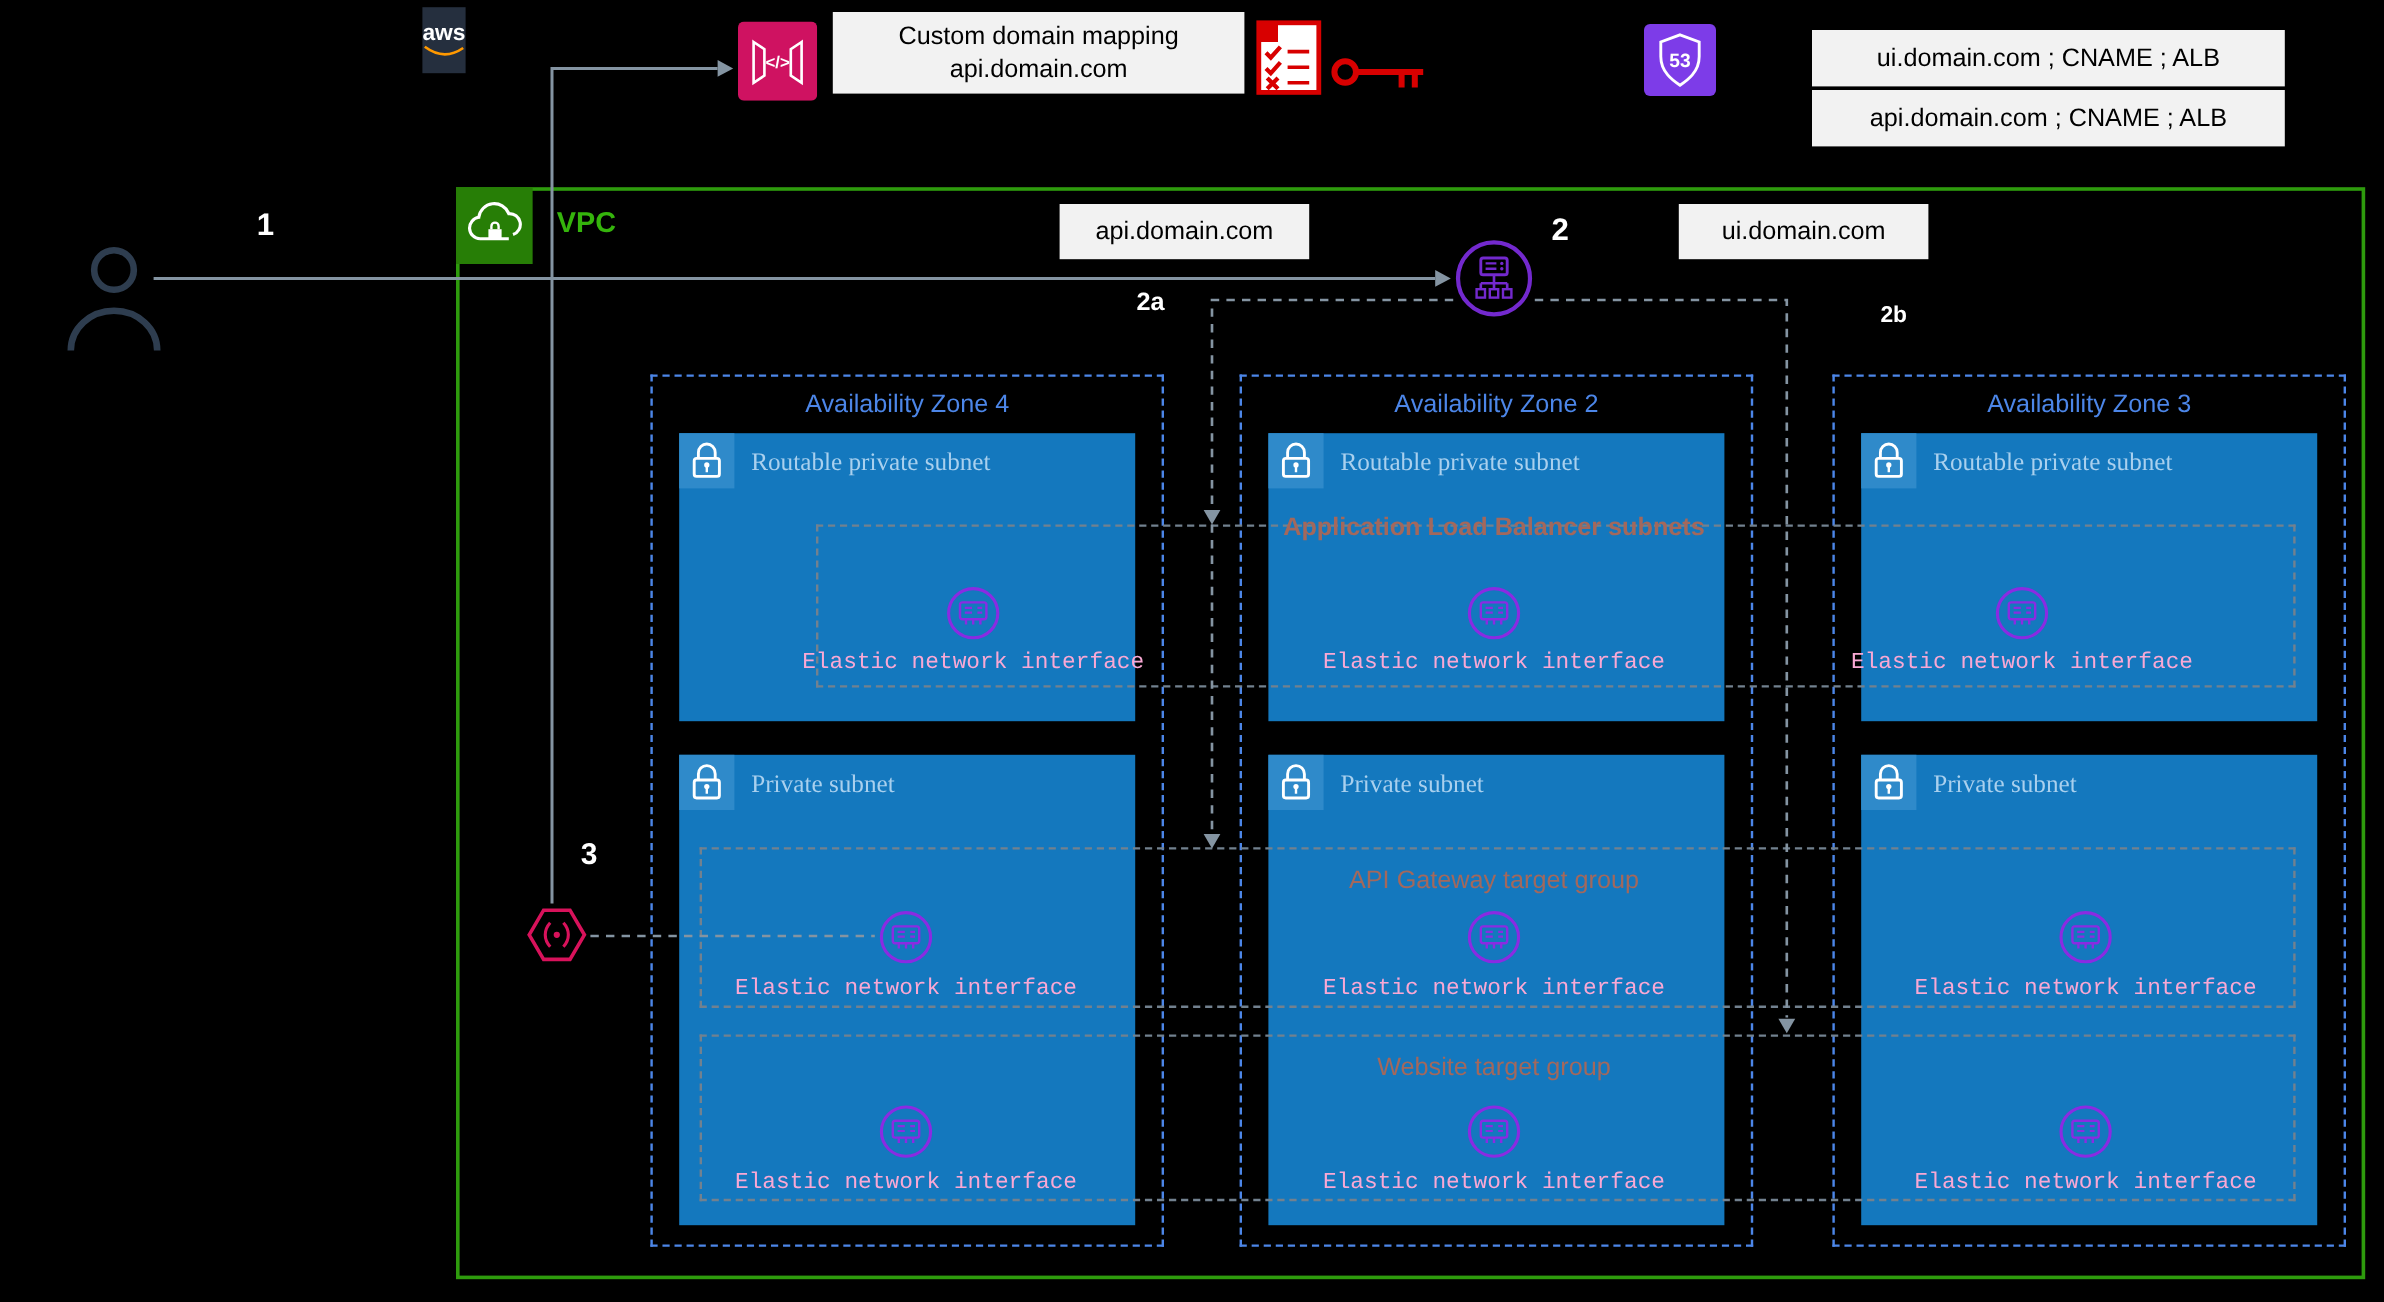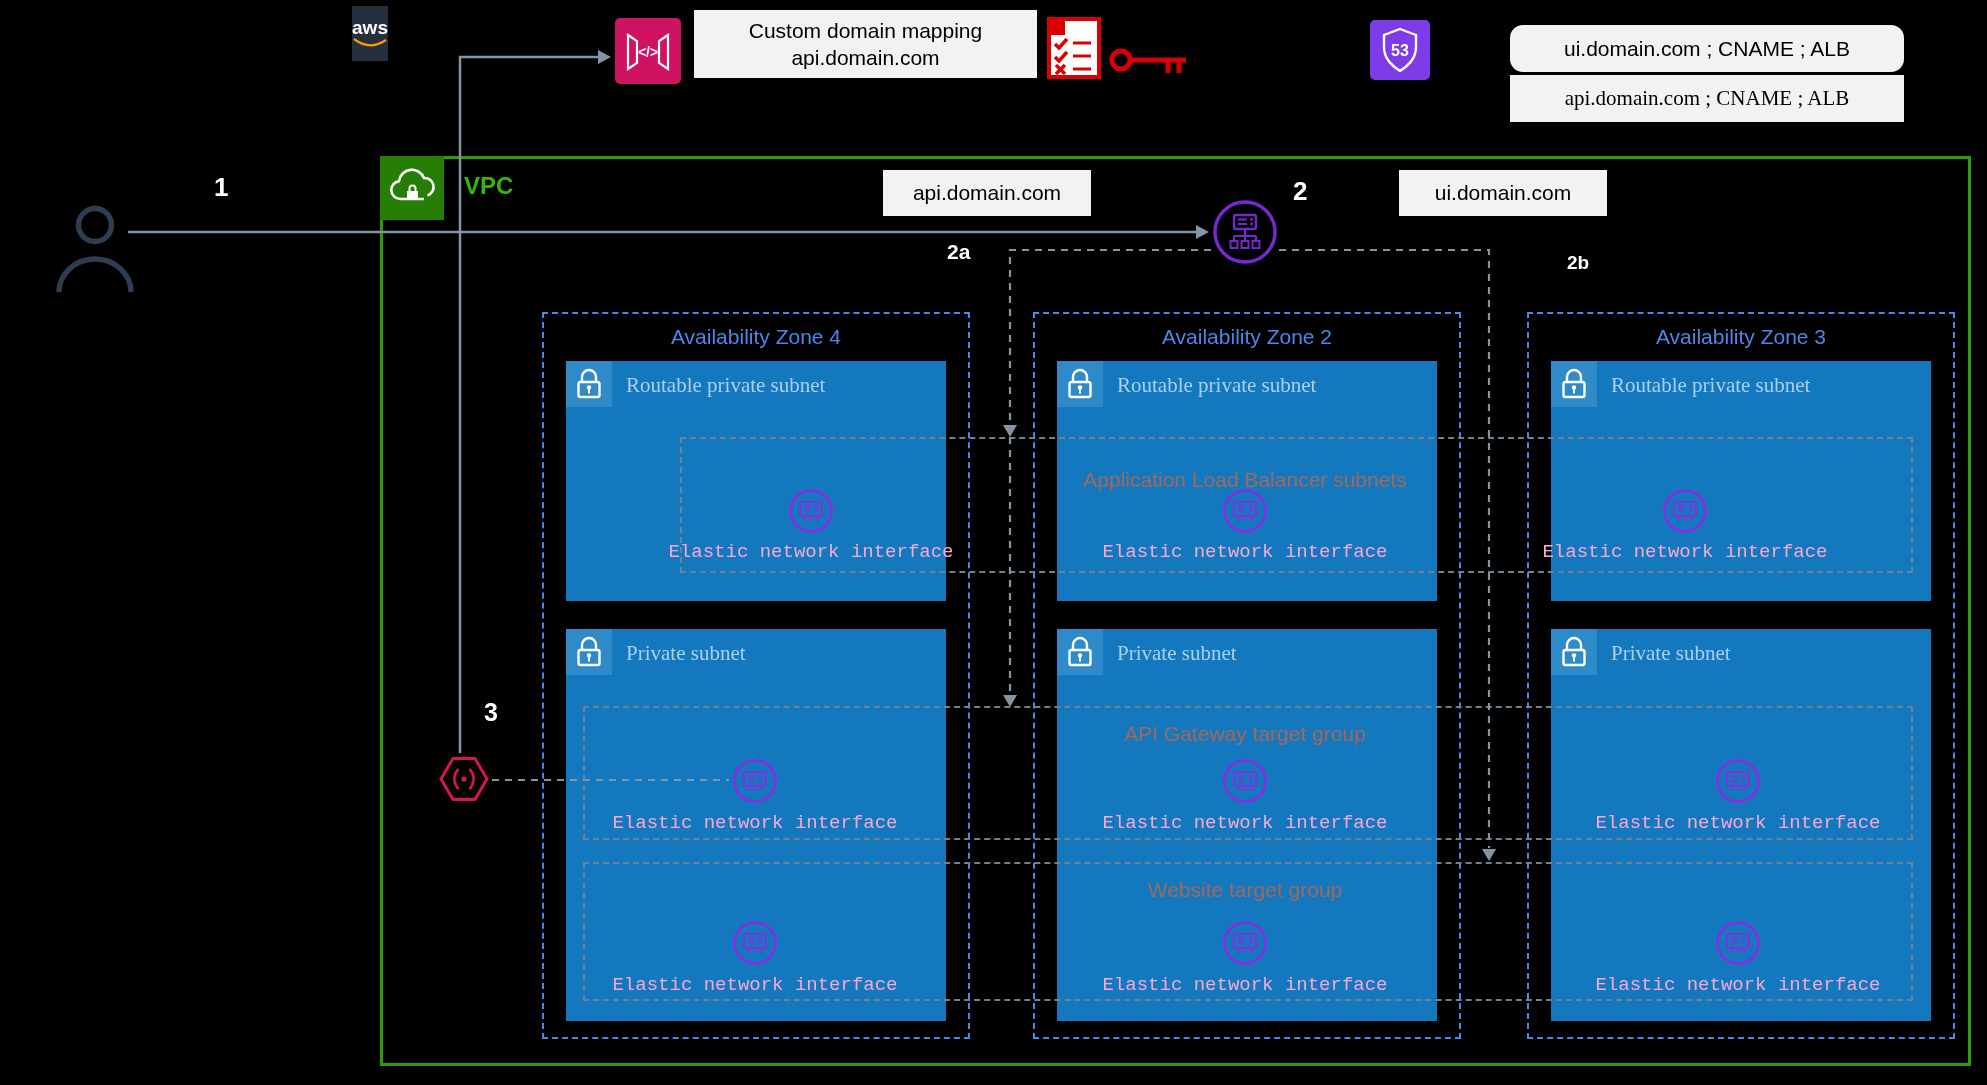--- a/index.html
+++ b/index.html
@@ -89,24 +89,24 @@
     <circle cx="13" cy="20" r="9" stroke="#D80000" stroke-width="5" fill="none"></circle>
     <path d="M22 20 H78 M60 20 V33 M71 20 V33" stroke="#D80000" stroke-width="5" fill="none"></path>
   </svg>
 
   <svg class="abs" style="left:1370px;top:20px;" width="60" height="60">
     <rect width="60" height="60" rx="5" fill="#7D3CE8"></rect>
     <path d="M30 9 l16 6 v12 c0 13 -10 20 -16 24 c-6 -4 -16 -11 -16 -24 v-12 z" stroke="#fff" stroke-width="2.4" fill="none"></path>
     <text x="30" y="36" text-anchor="middle" font-size="16" font-weight="bold" fill="#fff" font-family="Liberation Sans, sans-serif">53</text>
   </svg>
 
-  <div class="white-box" style="left:1510px;top:25px;width:394px;height:47px;border-radius:13px;">
+  <div class="white-box" style="left:1510px;top:25px;width:394px;height:47px;">
     <span>ui.domain.com ; CNAME ; ALB</span>
   </div>
-  <div class="white-box" style="left:1510px;top:75px;width:394px;height:47px;font-family:Liberation Serif, serif;">
+  <div class="white-box" style="left:1510px;top:75px;width:394px;height:47px;">
     <span>api.domain.com ; CNAME ; ALB</span>
   </div>
 
   <svg class="abs" style="left:50px;top:198px;" width="90" height="96">
     <circle cx="45" cy="27" r="16.5" stroke="#2E3D4F" stroke-width="5.5" fill="none"></circle>
     <path d="M9 94 a36 33 0 0 1 72 0" stroke="#2E3D4F" stroke-width="5.5" fill="none"></path>
   </svg>
   <div class="step" style="left:214px;top:172px;">1</div>
 
   <div class="vpc" style="left:380px;top:156px;width:1591px;height:910px;"></div>
@@ -201,21 +201,21 @@
   <div class="subnet" style="left:1551px;top:629px;width:380px;height:392px;">
     <div class="lock-tile">
         <svg width="46" height="46" viewBox="0 0 46 46">
           <use href="#lock-sym"></use>
         </svg>
       </div>
     <div class="subnet-title">Private subnet</div>
   </div>
 
   <div class="group-rect" style="left:680px;top:437px;width:1233px;height:136px;"></div>
-  <div class="group-label" style="left:1245px;top:468px;">Application Load Balancer subnets</div>
+  <div class="group-label" style="left:1245px;top:428px;font-weight:bold;">Application Load Balancer subnets</div>
 
   <div class="group-rect" style="left:583px;top:706px;width:1330px;height:134px;"></div>
   <div class="group-label" style="left:1245px;top:722px;">API Gateway target group</div>
 
   <div class="group-rect" style="left:583px;top:862px;width:1330px;height:139px;"></div>
   <div class="group-label" style="left:1245px;top:878px;">Website target group</div>
 
   <svg class="eni" style="left:787px;top:487px;" viewBox="0 0 48 48">
       <use href="#eni-sym"></use>
     </svg>

